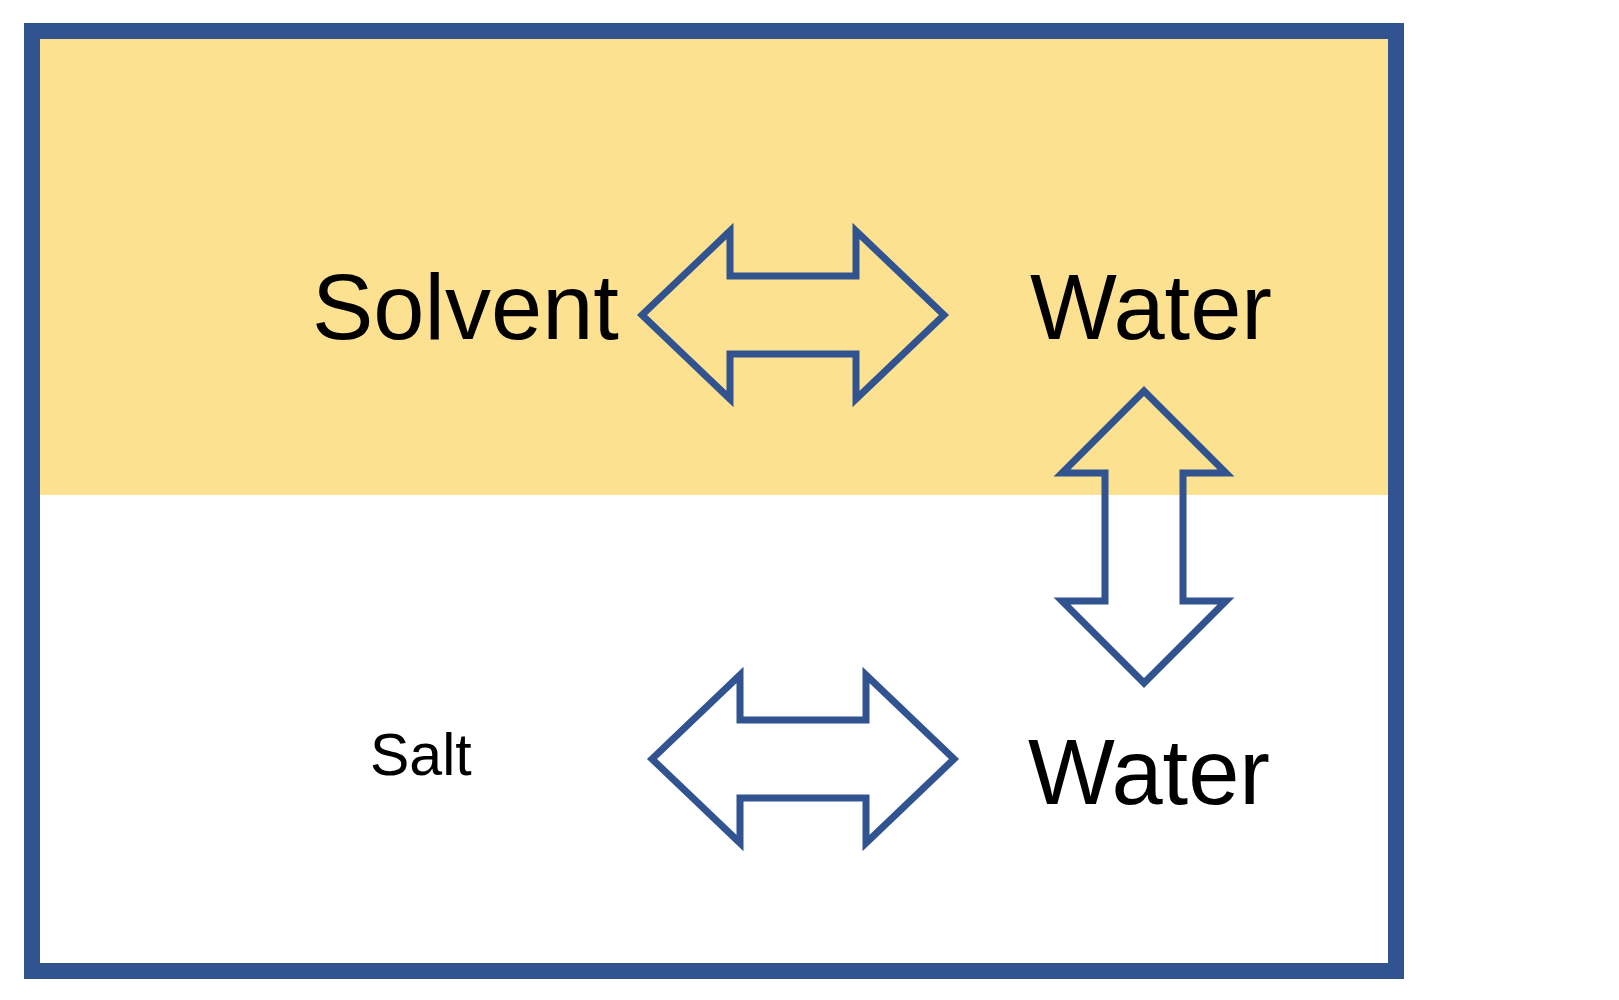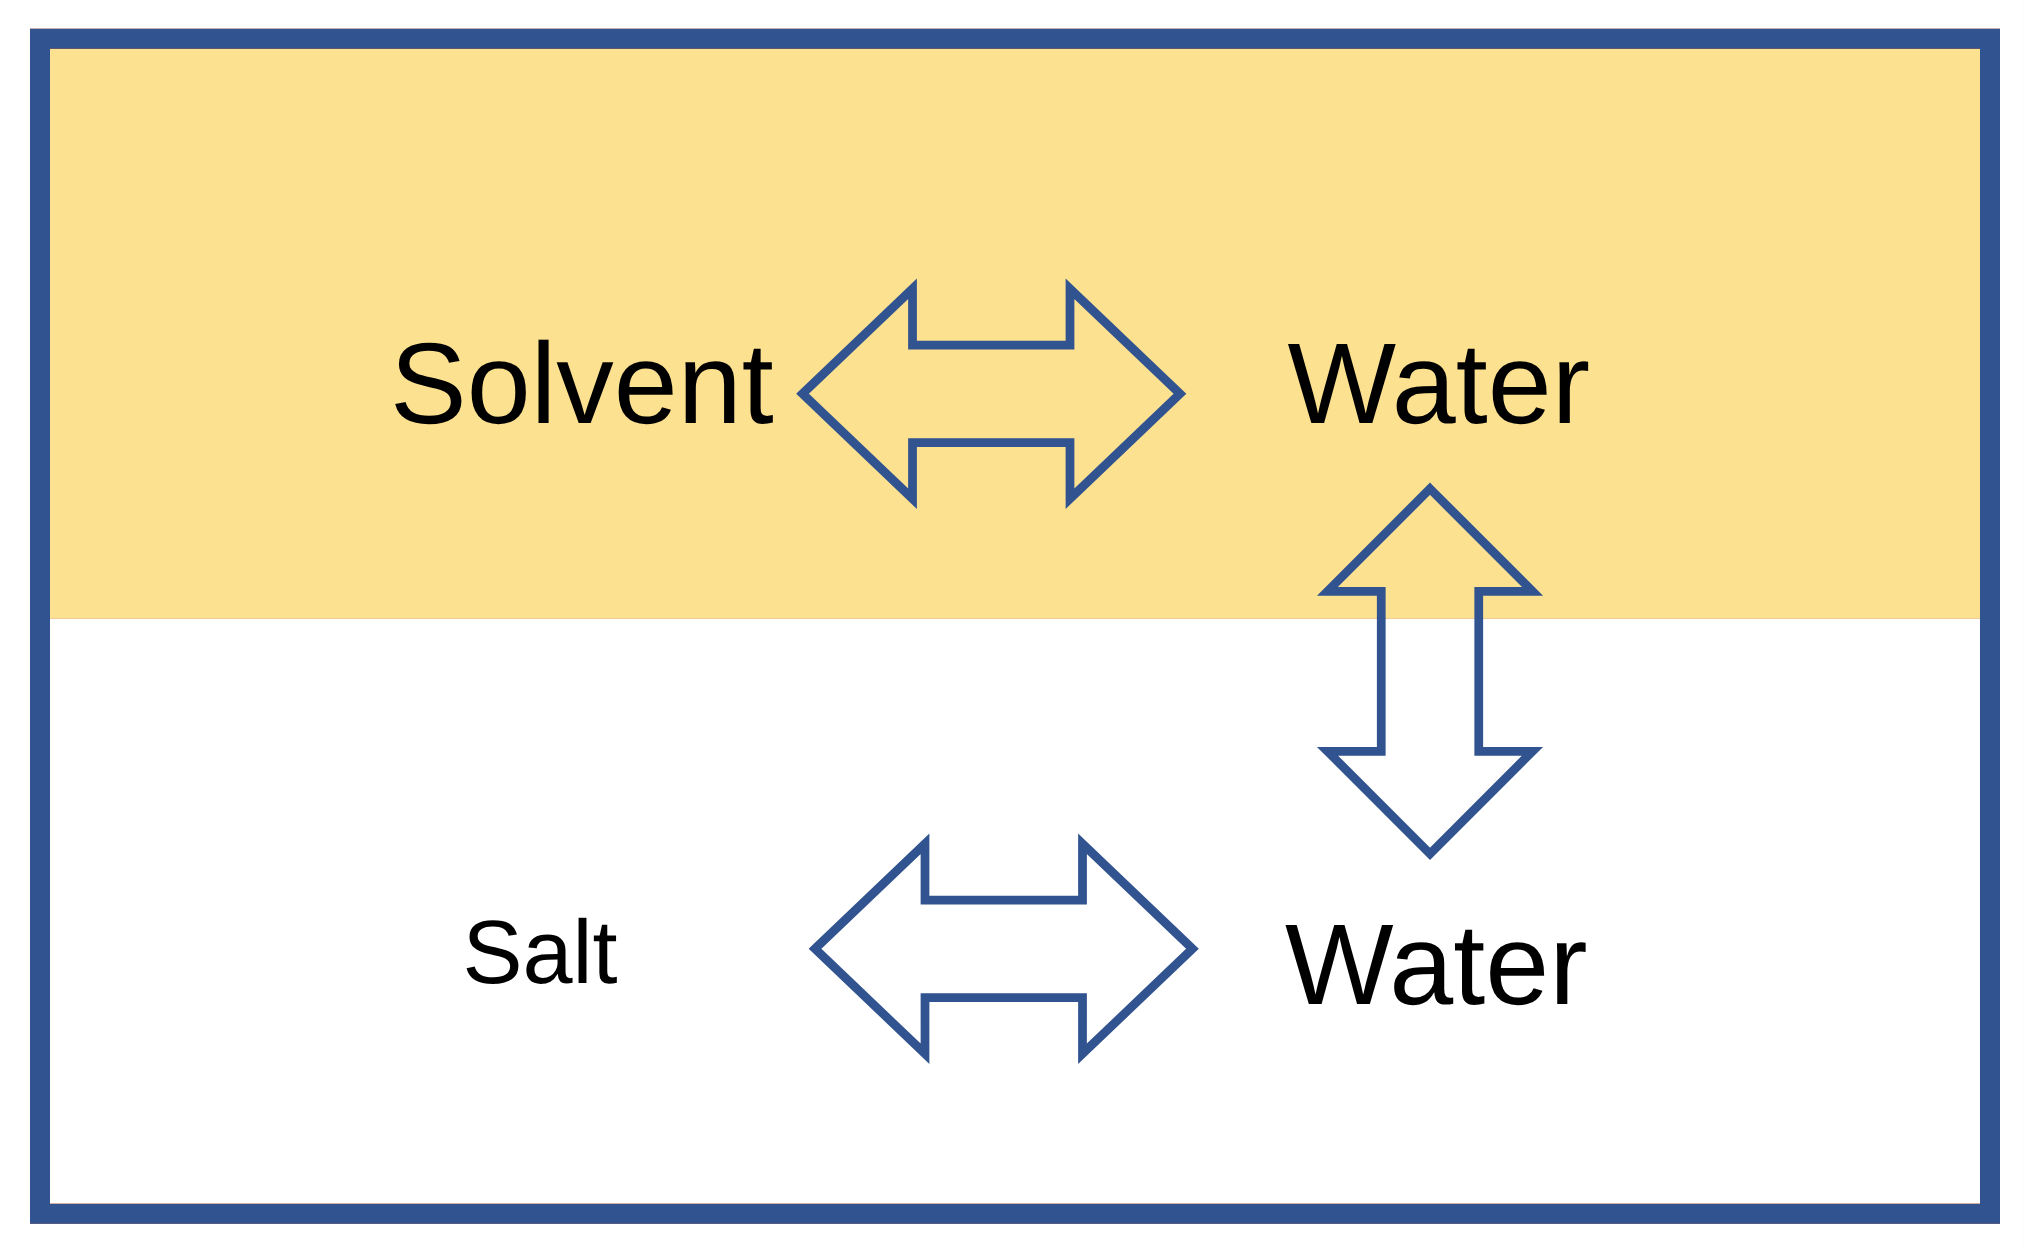--- a/index.html
+++ b/index.html
@@ -20,25 +20,25 @@
     width: 1619px;
     height: 1000px;
     background: #ffffff;
   }
 
   
   .frame {
     position: absolute;
     left: 24px;
     top: 23px;
-    width: 1576px;
+    width: 1380px;
     height: 956px;
     box-sizing: border-box;
     border: 16px solid #31538f;
-    background: #c2410c;
+    background: #0369a1;
   }
 
   
   .phases {
     position: absolute;
     inset: 0;
     overflow: hidden;
   }
 
   .phase-top {
@@ -77,21 +77,21 @@
 
   .label-water-top {
     left: 990px;
     top: 222px;
     font-size: 92px;
   }
 
   .label-salt {
     left: 330px;
     top: 687px;
-    font-size: 72px;
+    font-size: 59px;
   }
 
   .label-water-bottom {
     left: 988px;
     top: 687px;
     font-size: 92px;
   }
 
   
   .arrow {

